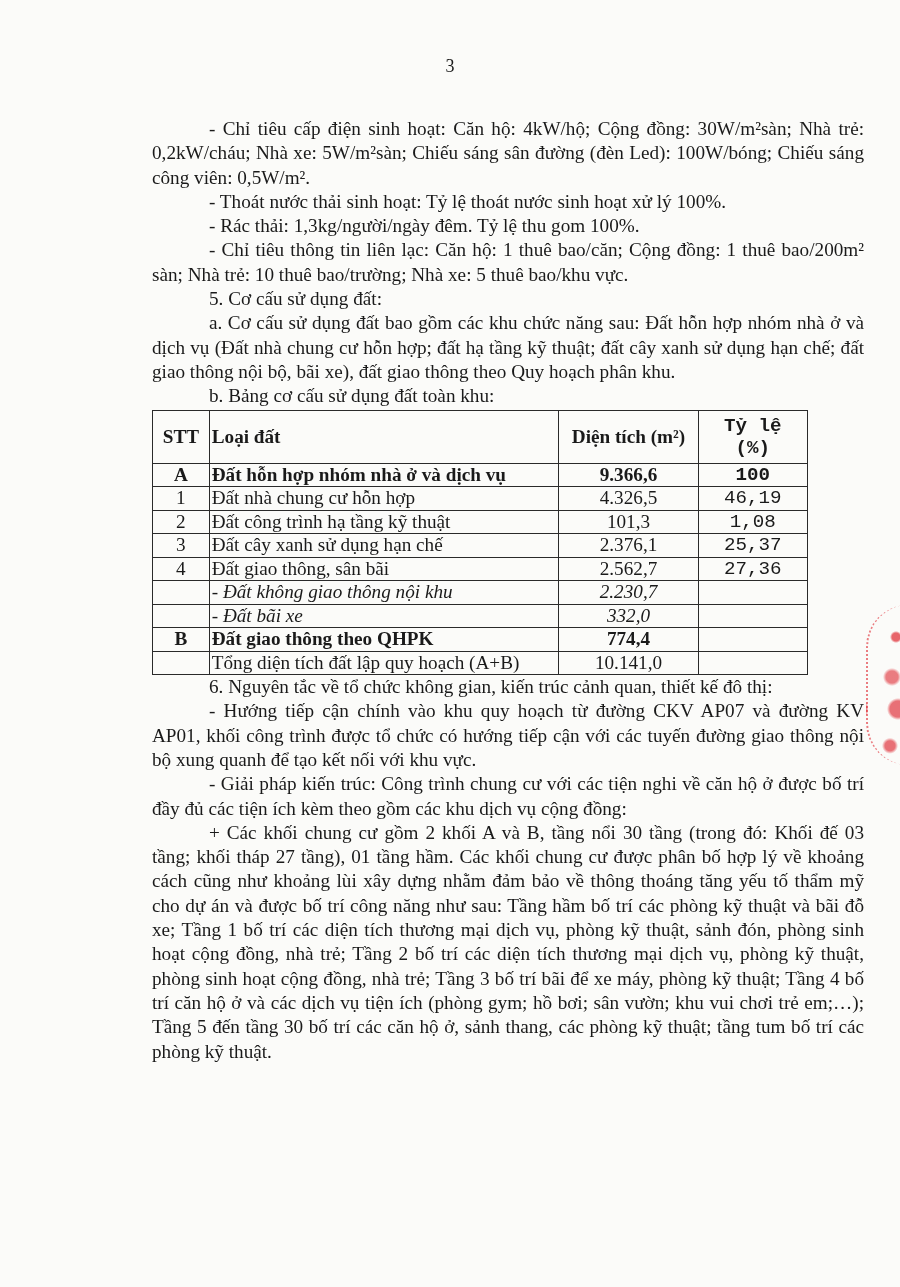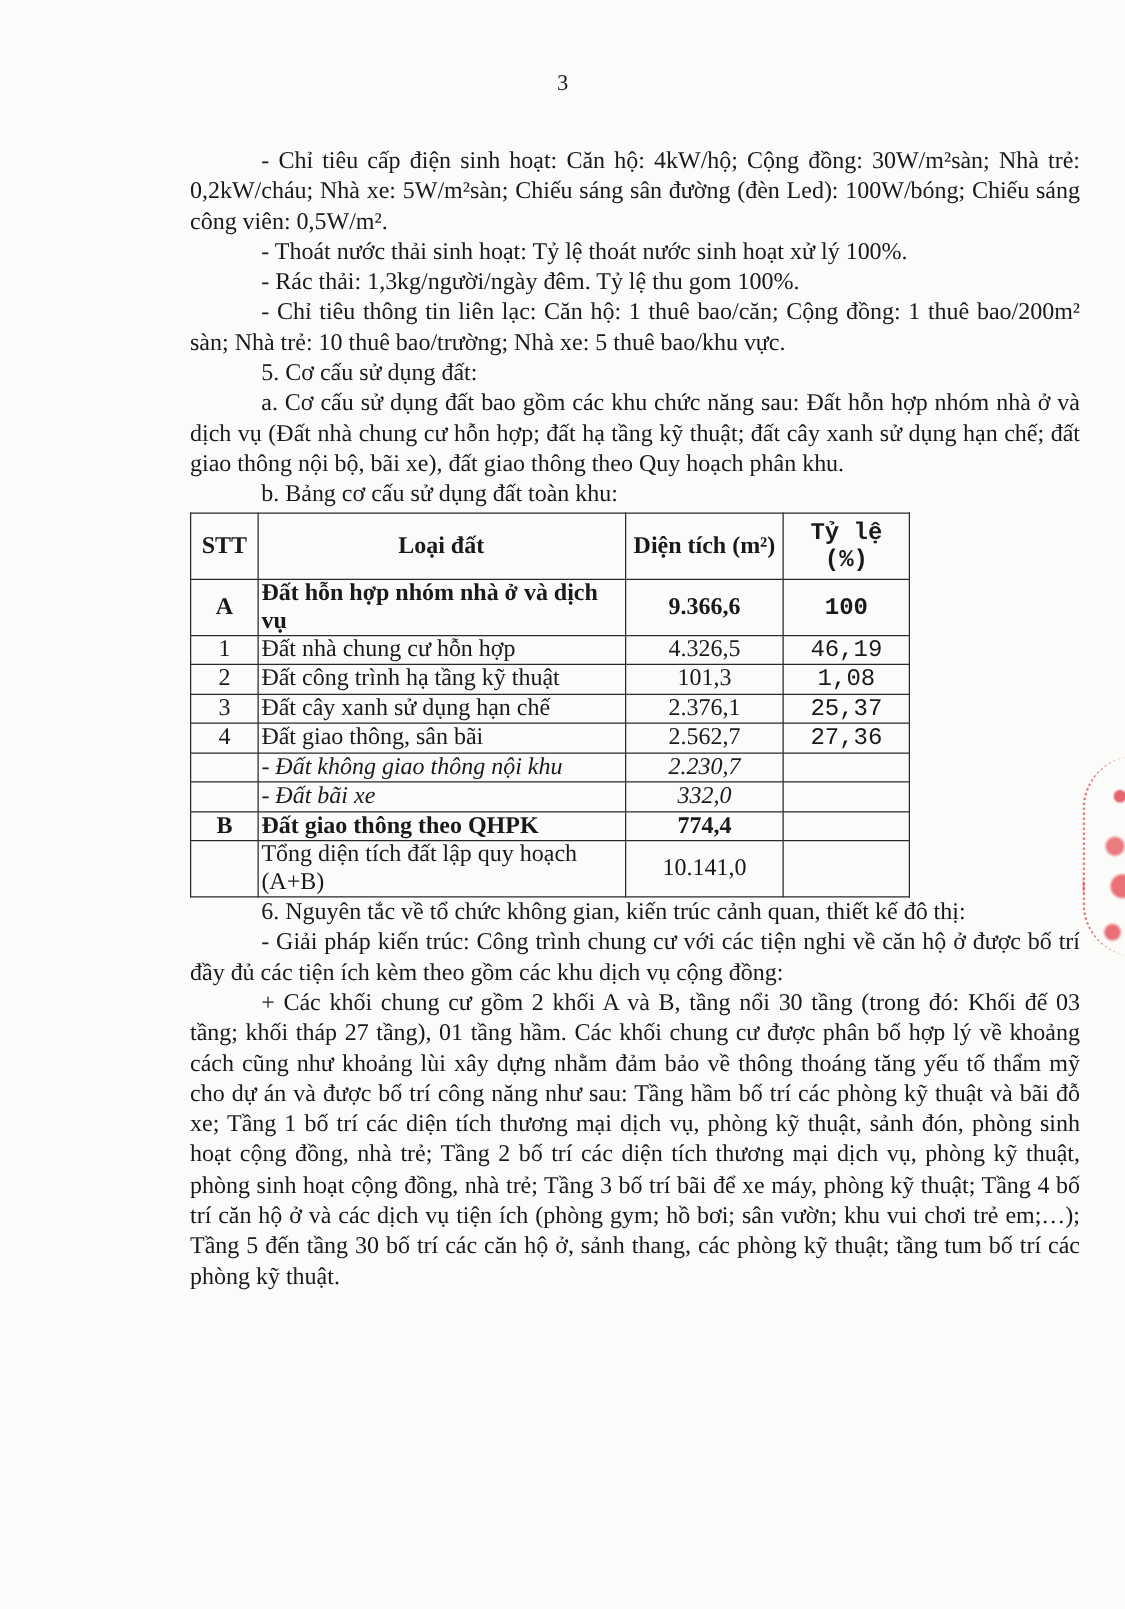--- a/index.html
+++ b/index.html
@@ -14,21 +14,21 @@
     position: absolute; left: 0; width: 100%; top: 56px;
     text-align: center; font-size: 18px;
   }
   .content {
     position: absolute; left: 152px; top: 117px; width: 712px;
     font-size: 19.2px; line-height: 24.3px;
   }
   .p { text-align: justify; margin: 0; }
   .indent { text-indent: 57px; }
   .tbl {
-    border-collapse: collapse; width: 576px; margin-top: 1px;
+    border-collapse: collapse; width: 656px; margin-top: 1px;
     font-size: 19.2px; line-height: 22px;
   }
   .tbl td, .tbl th {
     border: 1.3px solid #2a2a2a; padding: 0 3px; vertical-align: middle;
   }
   .tbl th { font-weight: bold; height: 52px; }
   .tbl td { height: 22.5px; }
   .c-stt { width: 52px; text-align: center; }
   .c-type { width: 392px; text-align: left; padding-left: 2px !important; }
   .c-area { width: 143px; text-align: center; }
@@ -57,21 +57,21 @@
   <p class="p indent">- Rác thải: 1,3kg/người/ngày đêm. Tỷ lệ thu gom 100%.</p>
   <p class="p indent">- Chỉ tiêu thông tin liên lạc: Căn hộ: 1 thuê bao/căn; Cộng đồng: 1 thuê bao/200m² sàn; Nhà trẻ: 10 thuê bao/trường; Nhà xe: 5 thuê bao/khu vực.</p>
   <p class="p indent">5. Cơ cấu sử dụng đất:</p>
   <p class="p indent">a. Cơ cấu sử dụng đất bao gồm các khu chức năng sau: Đất hỗn hợp nhóm nhà ở và dịch vụ (Đất nhà chung cư hỗn hợp; đất hạ tầng kỹ thuật; đất cây xanh sử dụng hạn chế; đất giao thông nội bộ, bãi xe), đất giao thông theo Quy hoạch phân khu.</p>
   <p class="p indent">b. Bảng cơ cấu sử dụng đất toàn khu:</p>
 
   <table class="tbl">
     <thead>
       <tr>
         <th class="c-stt">STT</th>
-        <th class="c-type" style="text-align:center">Loại đất</th>
+        <th class="c-type" style="text-align:left">Loại đất</th>
         <th class="c-area">Diện tích (m²)</th>
         <th class="c-pct">Tỷ lệ (%)</th>
       </tr>
     </thead>
     <tbody>
       <tr class="bold">
         <td class="c-stt">A</td>
         <td class="c-type">Đất hỗn hợp nhóm nhà ở và dịch vụ</td>
         <td class="c-area">9.366,6</td>
         <td class="c-pct">100</td>
@@ -121,17 +121,18 @@
       <tr>
         <td class="c-stt"></td>
         <td class="c-type">Tổng diện tích đất lập quy hoạch (A+B)</td>
         <td class="c-area">10.141,0</td>
         <td class="c-pct"></td>
       </tr>
     </tbody>
   </table>
 
   <p class="p indent">6. Nguyên tắc về tổ chức không gian, kiến trúc cảnh quan, thiết kế đô thị:</p>
+  <p class="p indent">- Hướng tiếp cận chính vào khu quy hoạch từ đường CKV AP07 và đường KV AP01, khối công trình được tổ chức có hướng tiếp cận với các tuyến đường giao thông nội bộ xung quanh để tạo kết nối với khu vực.</p>
   <p class="p indent">- Giải pháp kiến trúc: Công trình chung cư với các tiện nghi về căn hộ ở được bố trí đầy đủ các tiện ích kèm theo gồm các khu dịch vụ cộng đồng:</p>
   <p class="p indent">+ Các khối chung cư gồm 2 khối A và B, tầng nổi 30 tầng (trong đó: Khối đế 03 tầng; khối tháp 27 tầng), 01 tầng hầm. Các khối chung cư được phân bố hợp lý về khoảng cách cũng như khoảng lùi xây dựng nhằm đảm bảo về thông thoáng tăng yếu tố thẩm mỹ cho dự án và được bố trí công năng như sau: Tầng hầm bố trí các phòng kỹ thuật và bãi đỗ xe; Tầng 1 bố trí các diện tích thương mại dịch vụ, phòng kỹ thuật, sảnh đón, phòng sinh hoạt cộng đồng, nhà trẻ; Tầng 2 bố trí các diện tích thương mại dịch vụ, phòng kỹ thuật, phòng sinh hoạt cộng đồng, nhà trẻ; Tầng 3 bố trí bãi để xe máy, phòng kỹ thuật; Tầng 4 bố trí căn hộ ở và các dịch vụ tiện ích (phòng gym; hồ bơi; sân vườn; khu vui chơi trẻ em;…); Tầng 5 đến tầng 30 bố trí các căn hộ ở, sảnh thang, các phòng kỹ thuật; tầng tum bố trí các phòng kỹ thuật.</p>
 </div>
 
 <div class="stamp"></div>
 
 </body></html>

